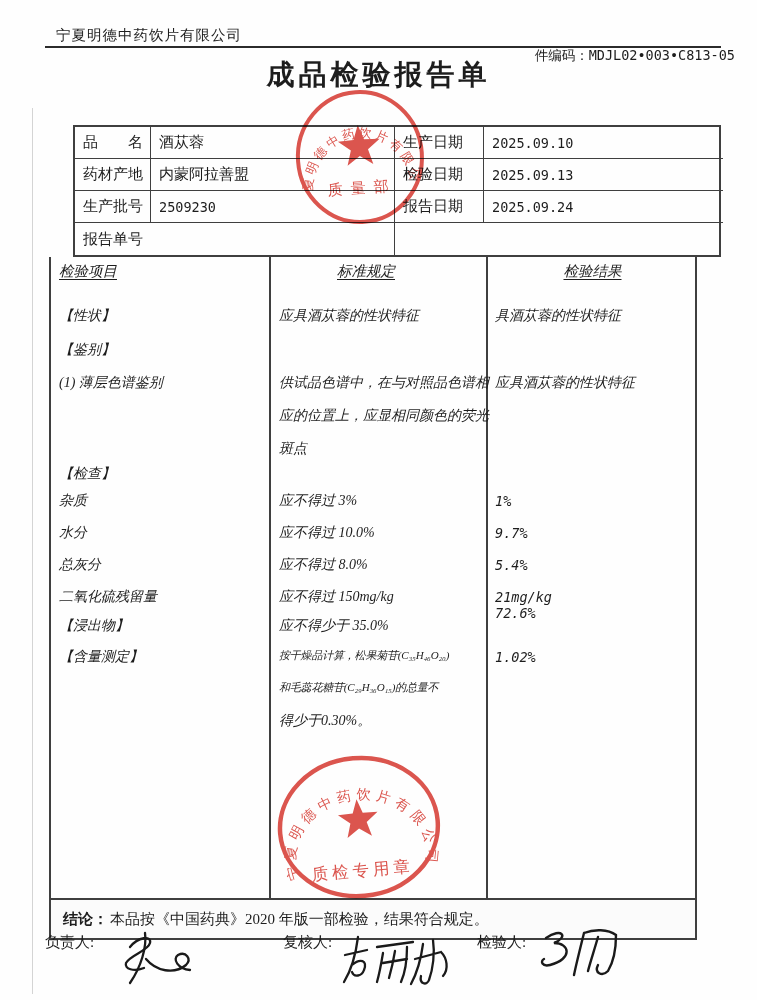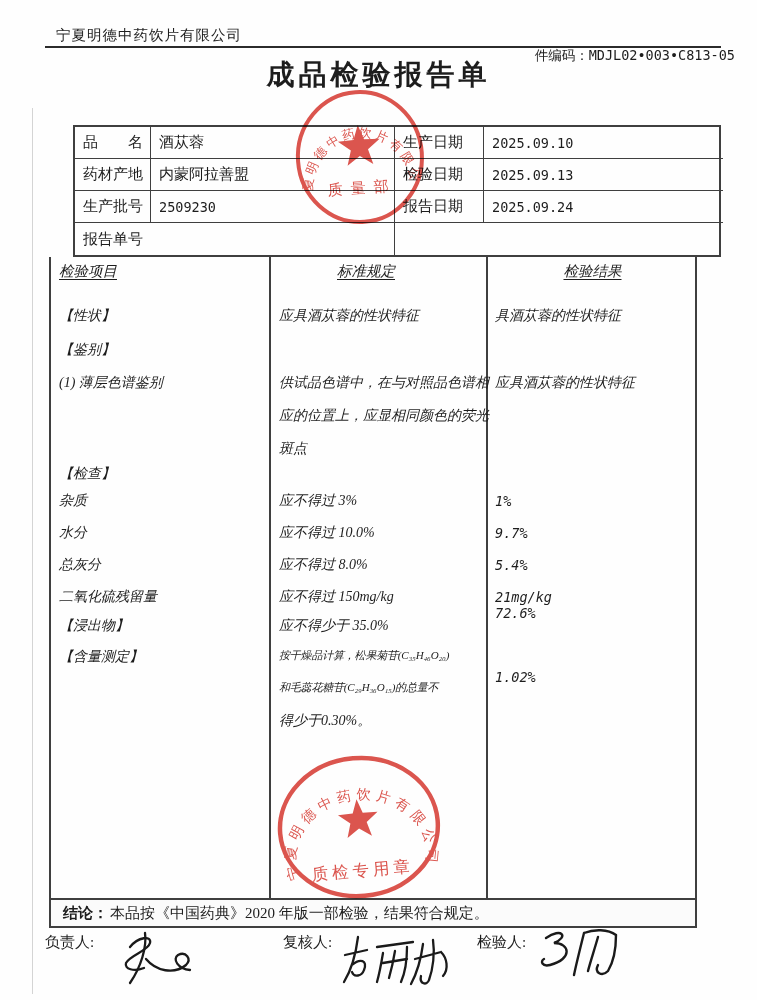--- a/index.html
+++ b/index.html
@@ -45,21 +45,21 @@
     box-sizing:border-box; font-size:14px;
   }
   .vd { position:absolute; top:0; bottom:0; width:1.5px; background:#3f3f3f; }
   .ln { position:absolute; white-space:nowrap;font-style:italic; }
   .hln { text-decoration:underline; text-underline-offset:3px; font-size:14.5px; }
   .ctr { text-align:center; }
   .tight { font-size:11px; letter-spacing:-0.2px; }
 
   
   .tbl-conc {
-    left:49px; top:898px; width:648px; height:30px;
+    left:49px; top:898px; width:648px; height:42px;
     border:2px solid #3f3f3f; box-sizing:border-box; background:#fbfbfb;
     display:flex; align-items:center; padding-left:12px; font-size:15px;
     white-space:nowrap;
   }
   .tbl-conc b { font-weight:bold; margin-right:2px; }
 
   
   .ftr { top:933px; font-size:15px; }
 
   
@@ -142,21 +142,21 @@
   <div class="ln mono" style="left:444px;top:332px">21mg/kg</div>
 
   <div class="ln" style="left:8px;top:360px">【浸出物】</div>
   <div class="ln" style="left:228px;top:360px">应不得少于 35.0%</div>
   <div class="ln mono" style="left:444px;top:348px">72.6%</div>
 
   <div class="ln" style="left:8px;top:391px">【含量测定】</div>
   <div class="ln tight" style="left:228px;top:391px">按干燥品计算，松果菊苷(C₃₅H₄₆O₂₀)</div>
   <div class="ln tight" style="left:228px;top:423px">和毛蕊花糖苷(C₂₉H₃₆O₁₅)的总量不</div>
   <div class="ln" style="left:228px;top:455px">得少于0.30%。</div>
-  <div class="ln mono" style="left:444px;top:412px">1.02%</div>
+  <div class="ln mono" style="left:444px;top:392px">1.02%</div>
 </div>
 
 <div class="abs tbl-conc">
   <b>结论：</b>
   <span>本品按《中国药典》2020 年版一部检验，结果符合规定。</span>
 </div>
 
 <div class="abs ftr" style="left:45px">负责人:</div>
 <div class="abs ftr" style="left:283px">复核人:</div>
 <div class="abs ftr" style="left:477px">检验人:</div>

